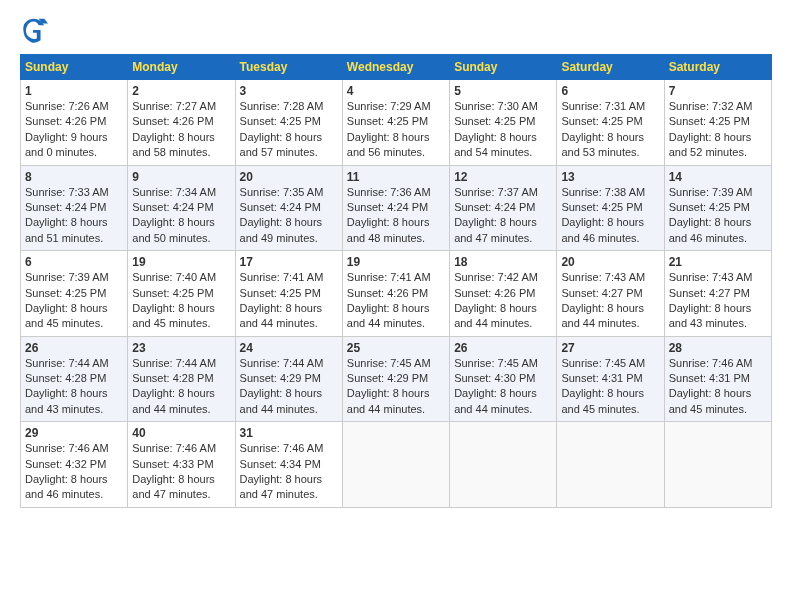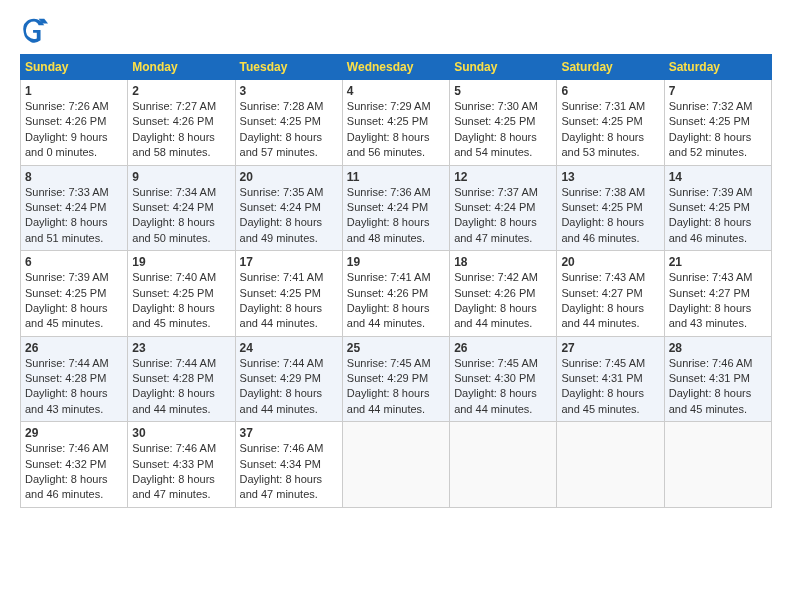--- a/index.html
+++ b/index.html
@@ -254,25 +254,25 @@
             <span class="day-num">28</span>
             <div class="day-info">Sunrise: 7:46 AM<br>Sunset: 4:31 PM<br>Daylight: 8 hours<br>and 45 minutes.</div>
           </td>
         </tr>
         <tr>
           <td>
             <span class="day-num">29</span>
             <div class="day-info">Sunrise: 7:46 AM<br>Sunset: 4:32 PM<br>Daylight: 8 hours<br>and 46 minutes.</div>
           </td>
           <td>
-            <span class="day-num">30</span>
+            <span class="day-num">40</span>
             <div class="day-info">Sunrise: 7:46 AM<br>Sunset: 4:33 PM<br>Daylight: 8 hours<br>and 47 minutes.</div>
           </td>
           <td>
-            <span class="day-num">37</span>
+            <span class="day-num">31</span>
             <div class="day-info">Sunrise: 7:46 AM<br>Sunset: 4:34 PM<br>Daylight: 8 hours<br>and 47 minutes.</div>
           </td>
           <td class="empty-cell"></td>
           <td class="empty-cell"></td>
           <td class="empty-cell"></td>
           <td class="empty-cell"></td>
         </tr>
       </tbody>
   </table>
 </div>

